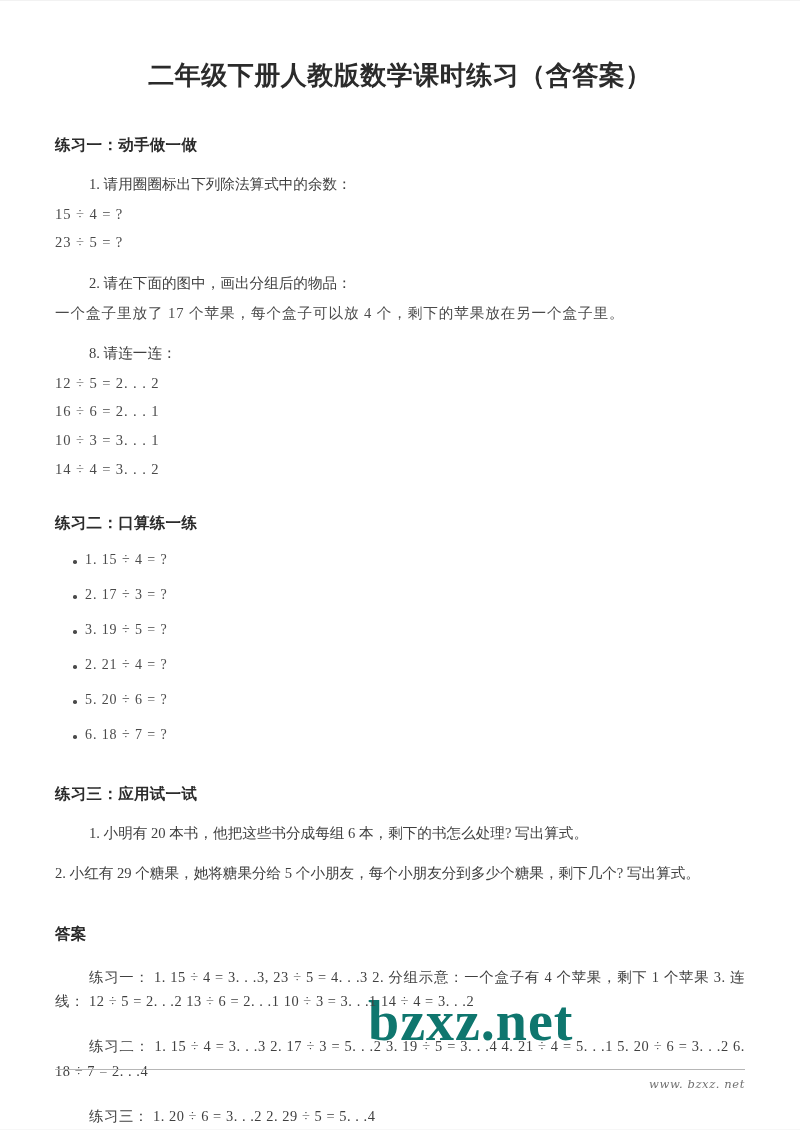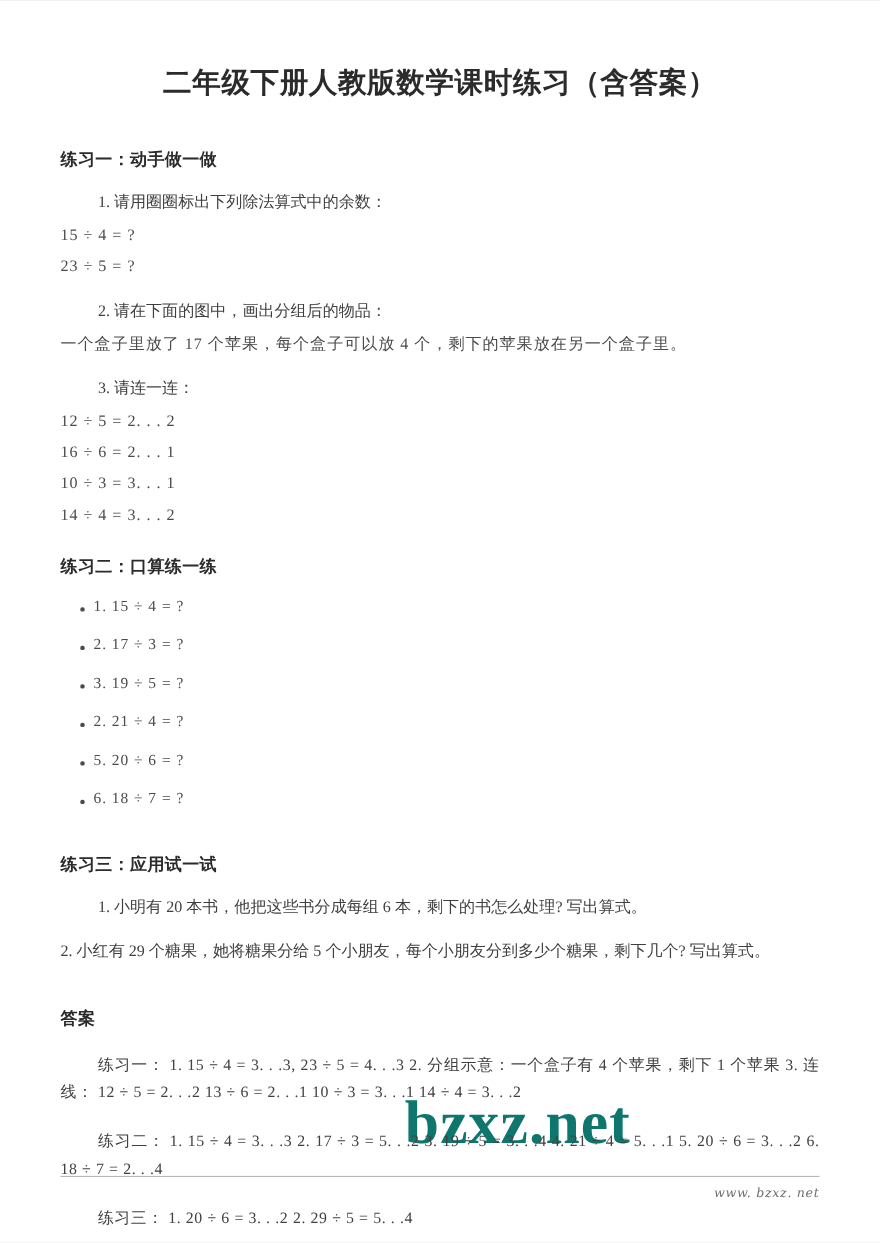--- a/index.html
+++ b/index.html
@@ -54,21 +54,21 @@
 
   
   .section-heading {
     font-family: "DejaVu Sans", "Liberation Sans", sans-serif;
     font-weight: bold;
     font-size: 15.5px;
     color: #2b2b2b;
     letter-spacing: 0.3px;
   }
   .h-ex1 { margin: 42px 0 0 0; }
-  .h-ex2 { margin: 24px 0 0 0; }
+  .h-ex2 { margin: 32px 0 0 0; }
   .h-ex3 { margin: 41px 0 0 0; }
   .h-ans { margin: 39px 0 0 0; }
 
   
   .q-item {
     margin: 17px 0 0 0;
     font-size: 14.6px;
     line-height: 1.55;
     text-indent: 34px;
     color: #3f3f3f;
@@ -155,21 +155,21 @@
 
     <h2 class="section-heading h-ex1">练习一：动手做一做</h2>
 
     <p class="q-item">1. 请用圈圈标出下列除法算式中的余数：</p>
     <p class="eq first">15 ÷ 4 = ?</p>
     <p class="eq">23 ÷ 5 = ?</p>
 
     <p class="q-item">2. 请在下面的图中，画出分组后的物品：</p>
     <p class="eq first">一个盒子里放了 17 个苹果，每个盒子可以放 4 个，剩下的苹果放在另一个盒子里。</p>
 
-    <p class="q-item">3. 请连一连：</p>
+    <p class="q-item">8. 请连一连：</p>
     <p class="eq first">12 ÷ 5 = 2. . . 2</p>
     <p class="eq">16 ÷ 6 = 2. . . 1</p>
     <p class="eq">10 ÷ 3 = 3. . . 1</p>
     <p class="eq">14 ÷ 4 = 3. . . 2</p>
 
     <h2 class="section-heading h-ex2">练习二：口算练一练</h2>
 
     <ul class="bullet-list">
       <li>1.  15 ÷ 4 = ?</li>
       <li>2.  17 ÷ 3 = ?</li>

